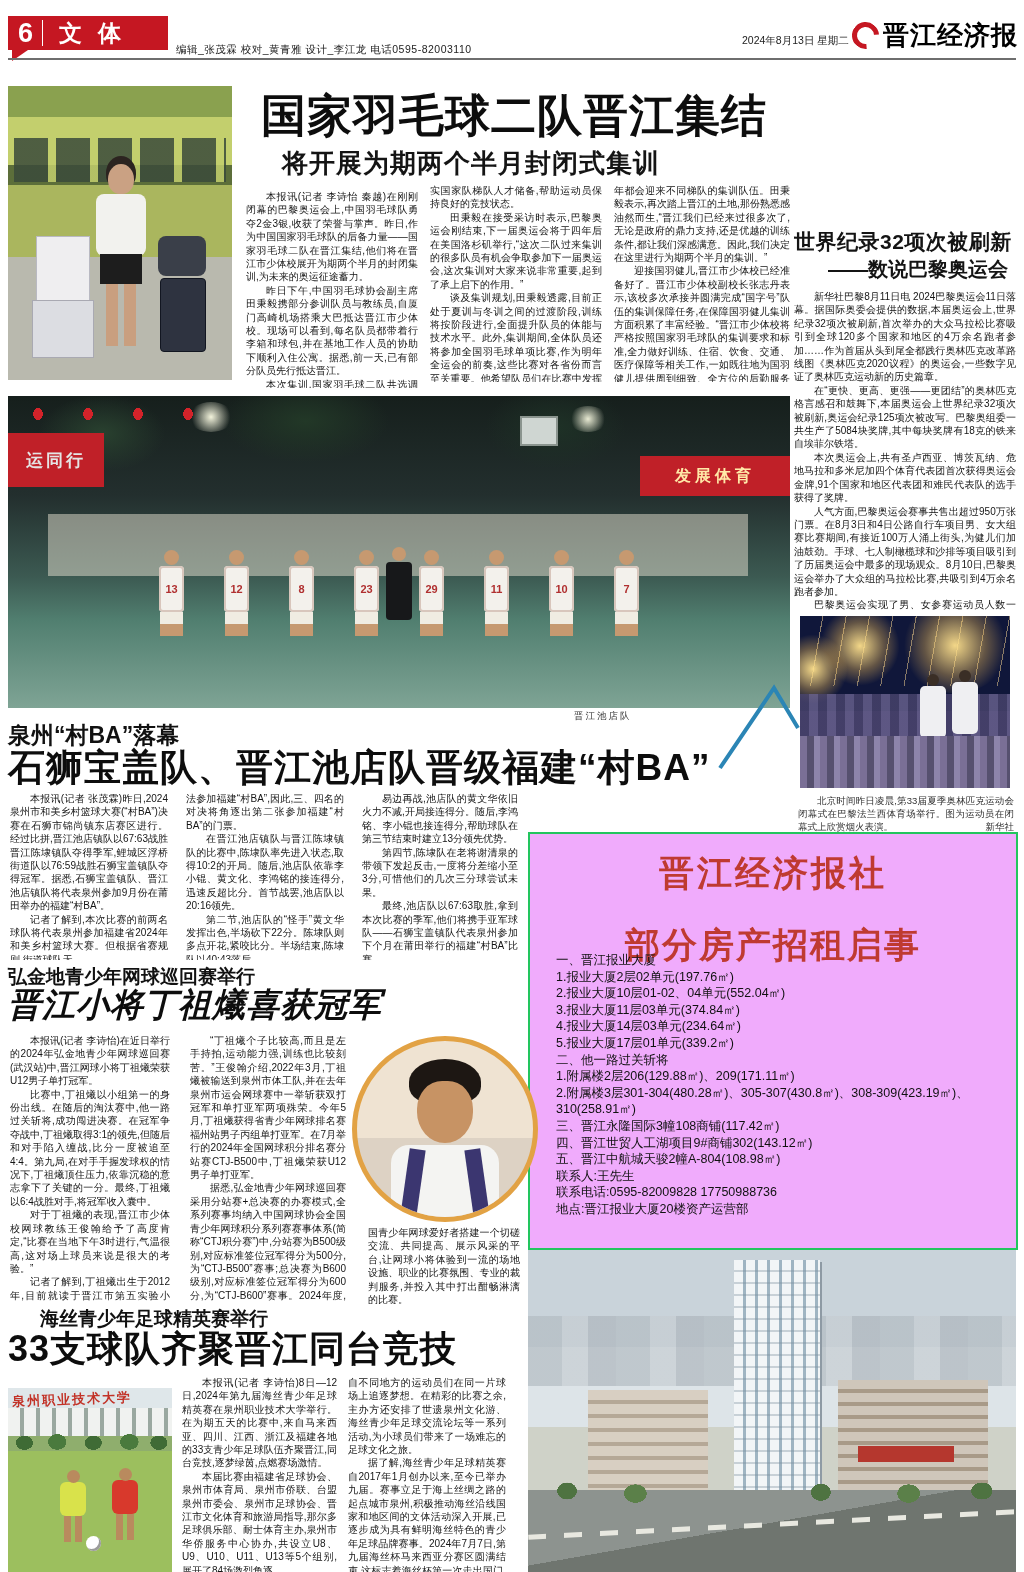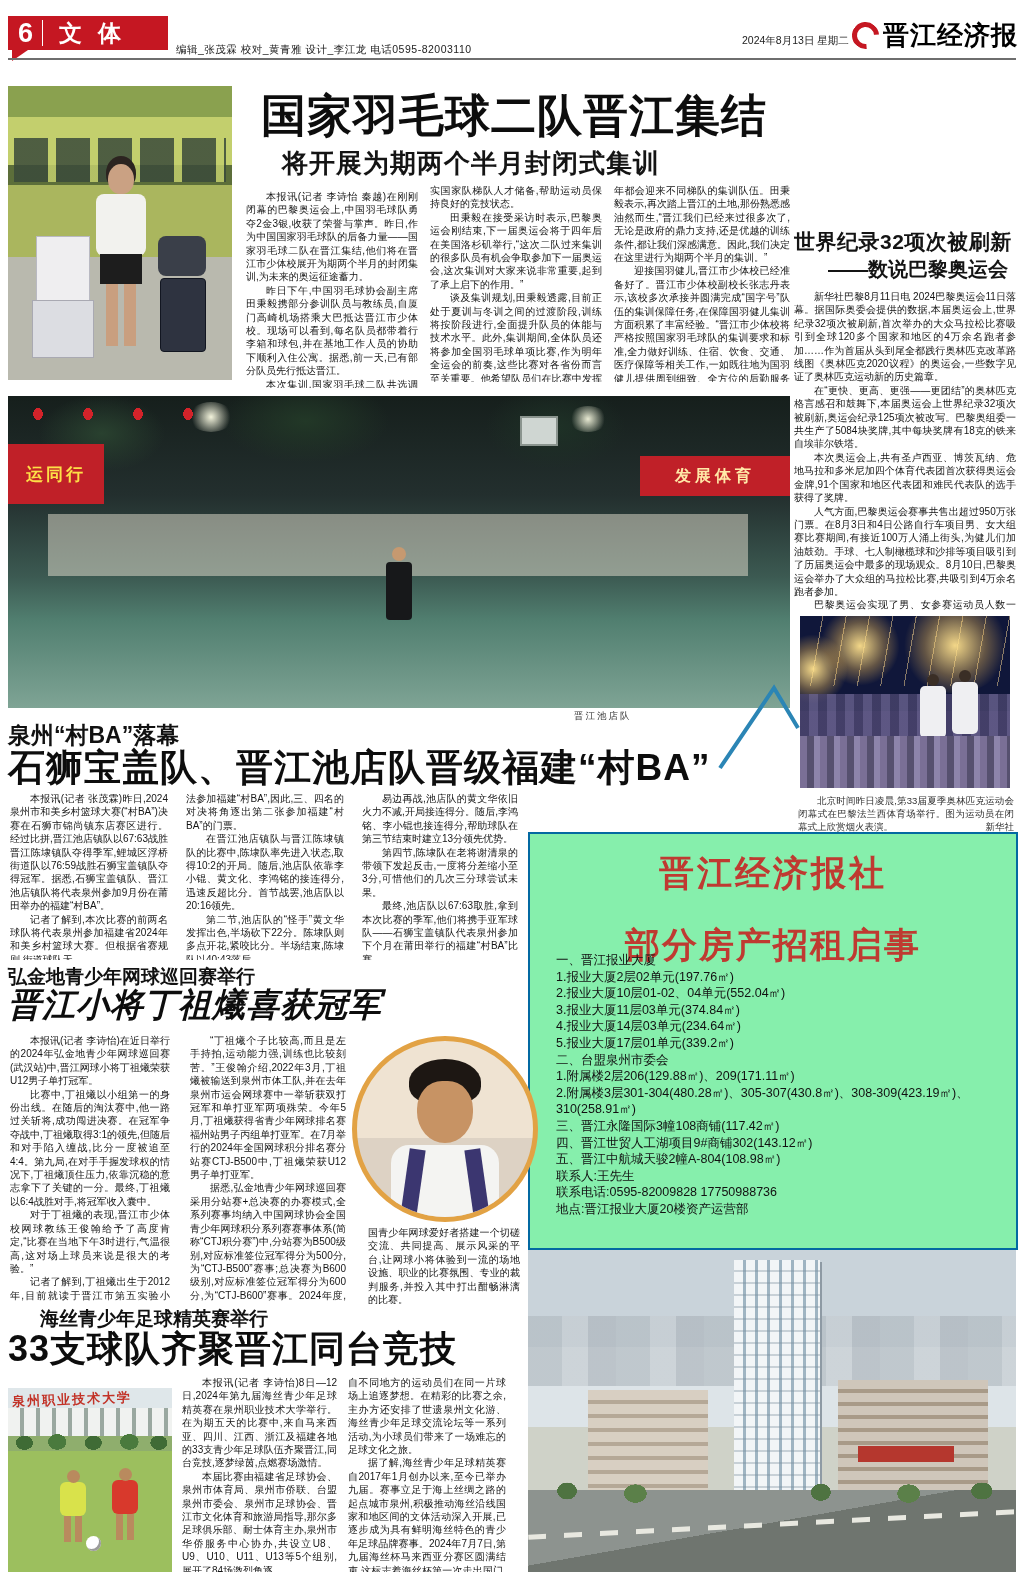--- a/index.html
+++ b/index.html
@@ -72,21 +72,21 @@
   .bb-photo{left:8px;top:396px;width:782px;height:312px;overflow:hidden;
     background:
       radial-gradient(90px 55px at 12% 12%,#29412f,transparent 70%),
       radial-gradient(120px 60px at 38% 8%,#223827,transparent 70%),
       radial-gradient(100px 60px at 70% 10%,#1e3126,transparent 70%),
       linear-gradient(#161f1c 0%,#232f2e 32%,#3c5a52 58%,#517f70 72%,#7fa495 100%);}
   .bb-glow1{position:absolute;left:180px;top:6px;width:46px;height:30px;border-radius:50%;background:radial-gradient(circle,rgba(255,255,230,.95),transparent 70%);}
   .bb-glow2{position:absolute;left:560px;top:10px;width:40px;height:26px;border-radius:50%;background:radial-gradient(circle,rgba(255,255,230,.9),transparent 70%);}
   .bb-lanterns{position:absolute;left:10px;top:8px;width:200px;height:20px;
     background:radial-gradient(8px 10px at 10% 50%,#d4232a 60%,transparent 61%),radial-gradient(8px 10px at 35% 50%,#d4232a 60%,transparent 61%),radial-gradient(8px 10px at 60% 50%,#d4232a 60%,transparent 61%),radial-gradient(8px 10px at 85% 50%,#d4232a 60%,transparent 61%);}
-  .bb-banner-l{position:absolute;left:0;top:48px;width:96px;height:60px;background:#c02028;color:#fde047;
+  .bb-banner-l{position:absolute;left:0;top:37px;width:96px;height:54px;background:#c02028;color:#e5e5e5;
     font-size:17px;font-weight:bold;display:flex;align-items:center;justify-content:center;letter-spacing:3px;}
   .bb-banner-r{position:absolute;right:0;top:60px;width:150px;height:40px;background:#c02028;color:#ffe9a8;
     font-size:16px;font-weight:bold;display:flex;align-items:center;justify-content:center;letter-spacing:4px;}
   .bb-board{position:absolute;left:40px;top:118px;width:700px;height:62px;background:rgba(232,226,210,.5);}
   .bb-hoop{position:absolute;left:512px;top:20px;width:34px;height:26px;background:#cfd6d2;border:2px solid #8a948e;}
   .bb-players{position:absolute;left:0;bottom:96px;width:100%;text-align:center;white-space:nowrap;}
   .bb-player{position:relative;display:inline-block;width:25px;height:46px;margin:0 20px;background:#f3f1ec;border-radius:4px;
     color:#b03030;font-size:11px;font-weight:bold;line-height:46px;text-align:center;box-shadow:inset 0 0 0 2px #d8c6bc;}
   .bb-player::before{content:"";position:absolute;top:-16px;left:5px;width:15px;height:15px;border-radius:50%;background:#c69970;}
   .bb-player::after{content:"";position:absolute;bottom:-24px;left:1px;width:23px;height:24px;
@@ -95,21 +95,21 @@
   .bb-coach::before{content:"";position:absolute;top:-15px;left:6px;width:14px;height:14px;border-radius:50%;background:#c69970;}
   .bb-caption{left:574px;top:710px;font-size:9.5px;color:#333;letter-spacing:2px;}
   .slash-svg{left:718px;top:676px;}
   
   .a3-kick{left:8px;top:720px;font-size:23px;}
   .a3-head{left:8px;top:748px;font-size:37px;line-height:40px;}
   .a3c1{left:10px;top:792px;width:158px;height:168px;}
   .a3c2{left:186px;top:792px;width:158px;height:168px;}
   .a3c3{left:362px;top:792px;width:156px;height:168px;}
   
-  .ad-box{left:528px;top:832px;width:486px;height:414px;border:2px solid #0369a1;background:#86efac;}
+  .ad-box{left:528px;top:832px;width:486px;height:414px;border:2px solid #22c55e;background:#f0abfc;}
   .ad-t1{position:absolute;left:0;top:16px;width:100%;text-align:center;font-size:35px;font-weight:900;color:var(--ad_red);letter-spacing:3px;}
   .ad-t2{position:absolute;left:0;top:60px;width:100%;text-align:center;font-size:35px;font-weight:900;color:var(--ad_red);letter-spacing:2px;margin-top:28px;}
   .ad-lines{position:absolute;left:26px;top:118px;width:436px;font-size:12.5px;line-height:16.6px;color:#111;}
   .ad-lines p{margin:0;}
   
   .bld-photo{left:528px;top:1250px;width:488px;height:322px;overflow:hidden;background:linear-gradient(#c9d3da 0 30%,#dde4e8 30% 55%,#cfd2c8 55% 100%);}
   .bld-far{position:absolute;left:0;top:66px;width:100%;height:70px;background:repeating-linear-gradient(90deg,#b3bcc2 0 34px,#c6cdd2 34px 60px,#aeb6bd 60px 88px);opacity:.7;}
   .bld-tower{position:absolute;left:206px;top:10px;width:86px;height:230px;background:repeating-linear-gradient(90deg,#f2f5f7 0 9px,#9fb4c2 9px 12px);box-shadow:2px 2px 0 #8e9aa4;}
   .bld-tower::after{content:"";position:absolute;left:0;top:0;width:100%;height:100%;background:repeating-linear-gradient(#0000 0 10px,rgba(120,140,155,.35) 10px 12px);}
   .bld-block1{position:absolute;left:60px;top:140px;width:120px;height:100px;background:repeating-linear-gradient(#d8cfc2 0 10px,#b5a897 10px 14px);}
@@ -221,20 +221,21 @@
   </div>
 
   <div class="abs bb-photo">
     <div class="bb-lanterns"></div>
     <div class="bb-glow1"></div>
     <div class="bb-glow2"></div>
     <div class="bb-banner-l">运同行</div>
     <div class="bb-banner-r">发展体育</div>
     <div class="bb-hoop"></div>
     <div class="bb-board"></div>
+    <div class="bb-players"><span class="bb-player">13</span><span class="bb-player">12</span><span class="bb-player">8</span><span class="bb-player">23</span><span class="bb-player">29</span><span class="bb-player">11</span><span class="bb-player">10</span><span class="bb-player">7</span></div>
     <div class="bb-coach"></div>
   </div>
   <div class="abs bb-caption">晋江池店队</div>
   <svg class="abs slash-svg" width="84" height="96" viewBox="0 0 84 96">
     <polyline points="2,92 56,12 80,52" fill="none" stroke="#2b85b5" stroke-width="4"></polyline>
   </svg>
 
   <div class="abs a3-kick kicker">泉州“村BA”落幕</div>
   <div class="abs a3-head headline">石狮宝盖队、晋江池店队晋级福建“村BA”</div>
   <div class="abs a3c1 body-col">
@@ -255,21 +256,21 @@
   <div class="abs ad-box">
     <div class="ad-t1">晋江经济报社</div>
     <div class="ad-t2">部分房产招租启事</div>
     <div class="ad-lines">
         <p>一、晋江报业大厦</p>
         <p>1.报业大厦2层02单元(197.76㎡)</p>
         <p>2.报业大厦10层01-02、04单元(552.04㎡)</p>
         <p>3.报业大厦11层03单元(374.84㎡)</p>
         <p>4.报业大厦14层03单元(234.64㎡)</p>
         <p>5.报业大厦17层01单元(339.2㎡)</p>
-        <p>二、台盟泉州市委会</p>
+        <p>二、他一路过关斩将</p>
         <p>1.附属楼2层206(129.88㎡)、209(171.11㎡)</p>
         <p>2.附属楼3层301-304(480.28㎡)、305-307(430.8㎡)、308-309(423.19㎡)、310(258.91㎡)</p>
         <p>三、晋江永隆国际3幢108商铺(117.42㎡)</p>
         <p>四、晋江世贸人工湖项目9#商铺302(143.12㎡)</p>
         <p>五、晋江中航城天骏2幢A-804(108.98㎡)</p>
         <p>联系人:王先生</p>
         <p>联系电话:0595-82009828  17750988736</p>
         <p>地点:晋江报业大厦20楼资产运营部</p>
       </div>
   </div>

